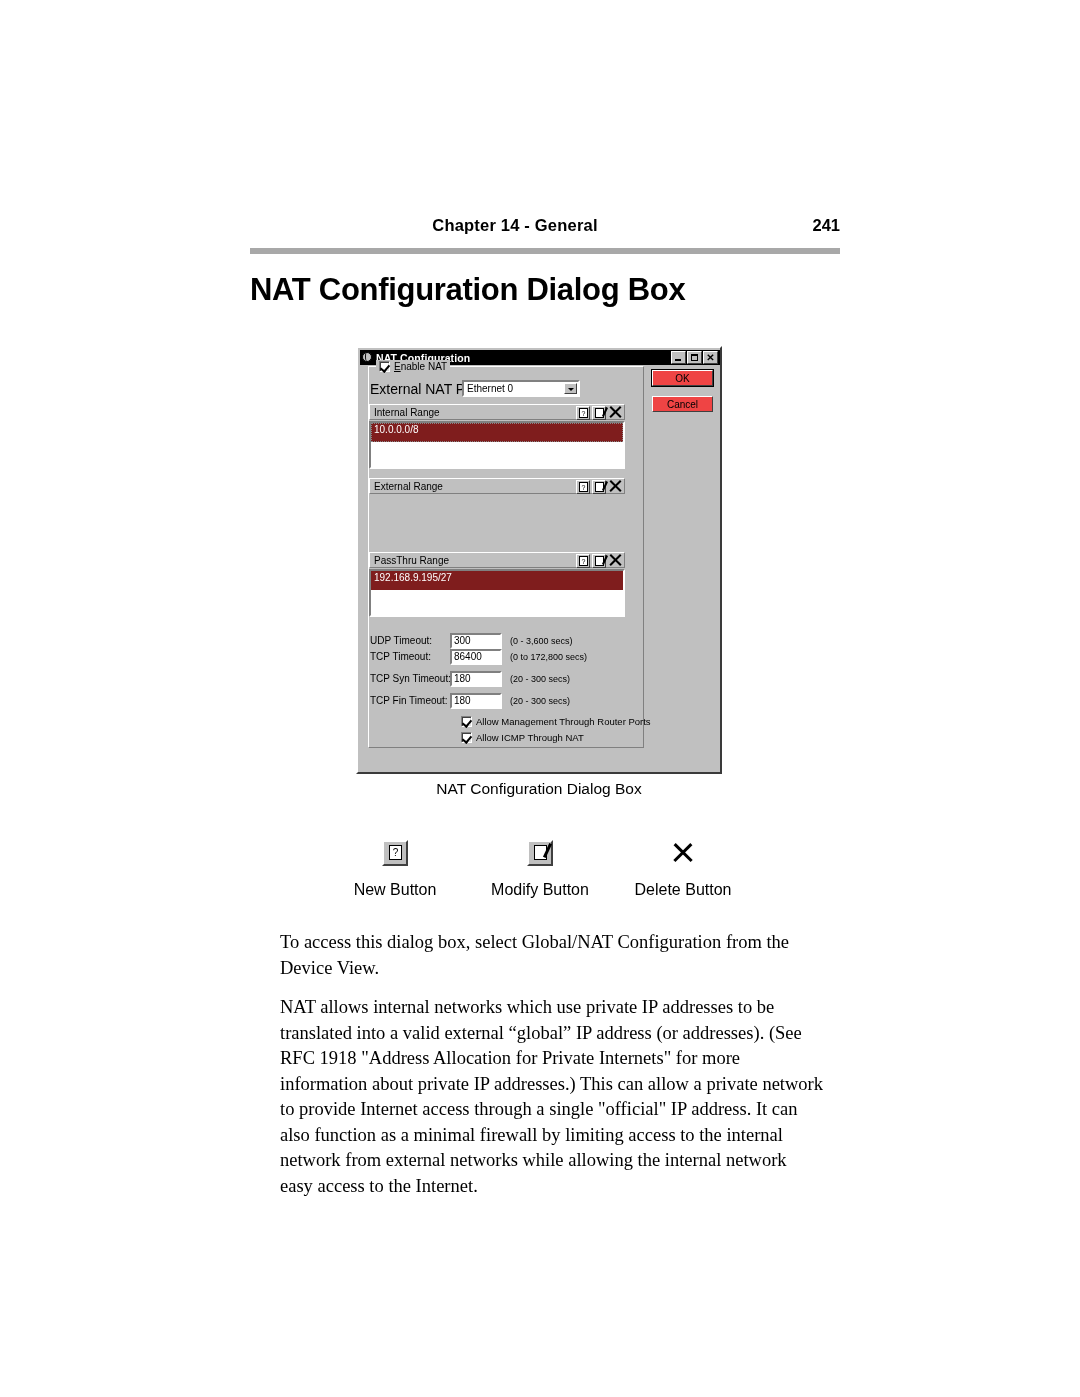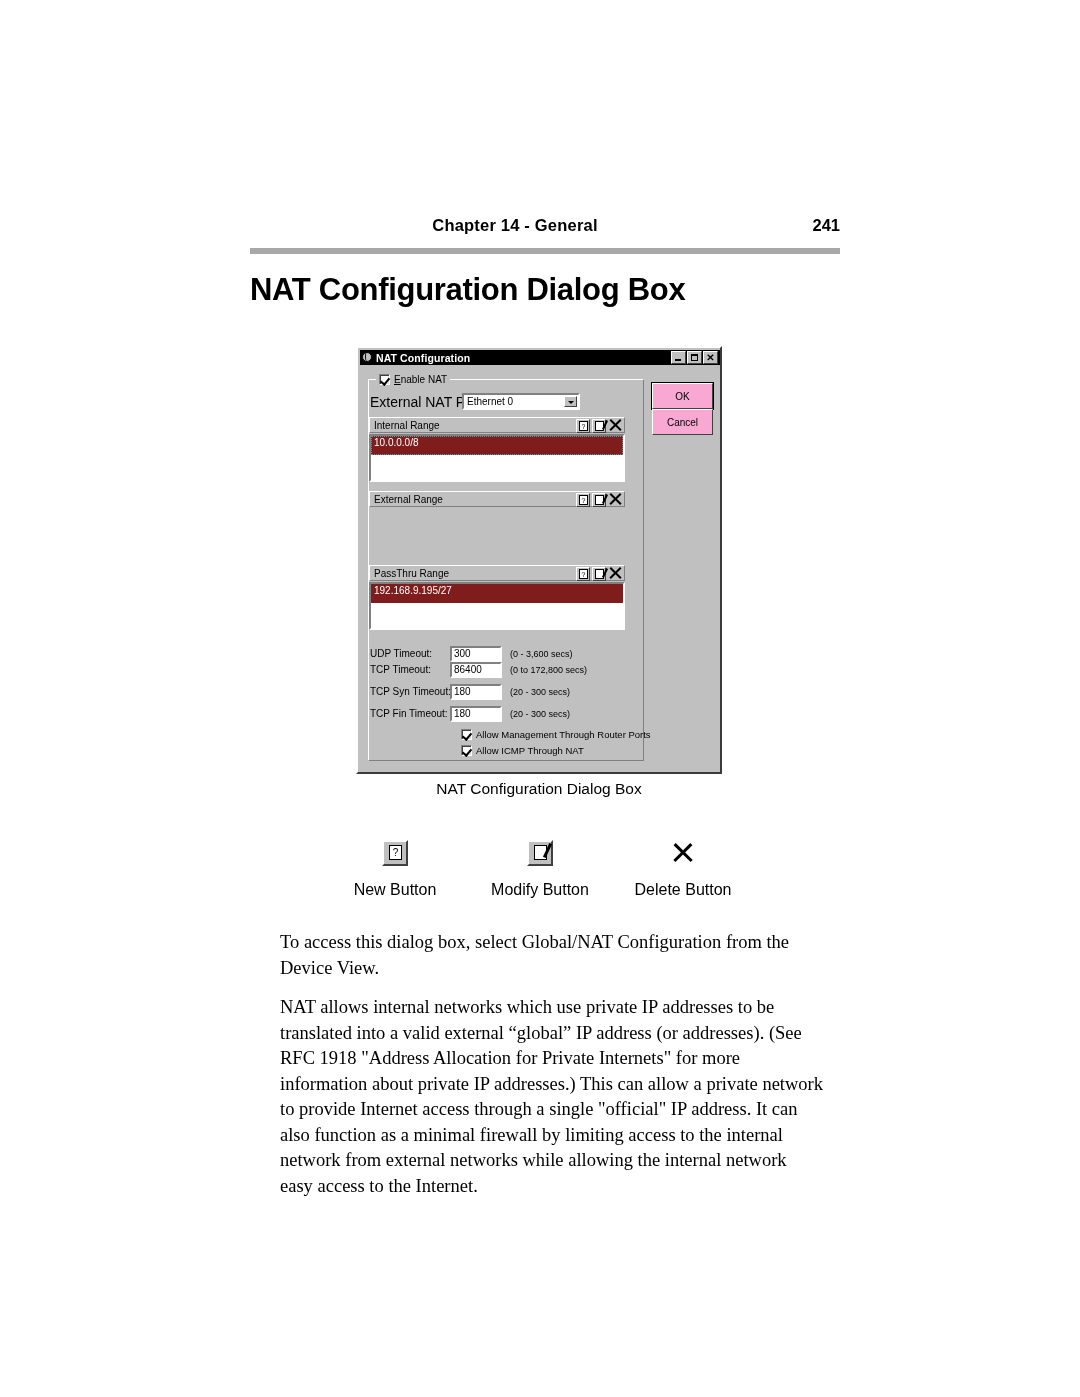--- a/index.html
+++ b/index.html
@@ -143,21 +143,21 @@
   .win-btn .close-x {
     position: absolute; left: 0; top: -1px;
     width: 13px; height: 13px;
     font-size: 10px; font-weight: bold;
     line-height: 13px; text-align: center;
     font-family: "Liberation Sans", sans-serif;
   }
 
   .dialog-body {
     position: absolute;
-    left: 2px; top: 23px;
+    left: 2px; top: 10px;
     width: 358px; height: 405px;
   }
 
   
   .groupbox {
     position: absolute;
     left: 8px; top: 8px;
     width: 276px; height: 382px;
     border-top: 1px solid #808080;
     border-left: 1px solid #808080;
@@ -376,22 +376,22 @@
     left: 101px;
     display: flex;
     align-items: center;
     gap: 4px;
   }
   .bottom-chk .lbl { font-size: 9.5px; }
 
   
   .btn {
     position: absolute;
-    width: 61px; height: 26px;
-    background: #f9a8d4;
+    width: 61px; height: 16px;
+    background: #ef4444;
     border-top: 1px solid #ffffff;
     border-left: 1px solid #ffffff;
     border-right: 1px solid #404040;
     border-bottom: 1px solid #404040;
     box-sizing: border-box;
     font-size: 10px;
     color: #000;
     display: flex;
     align-items: center;
     justify-content: center;

